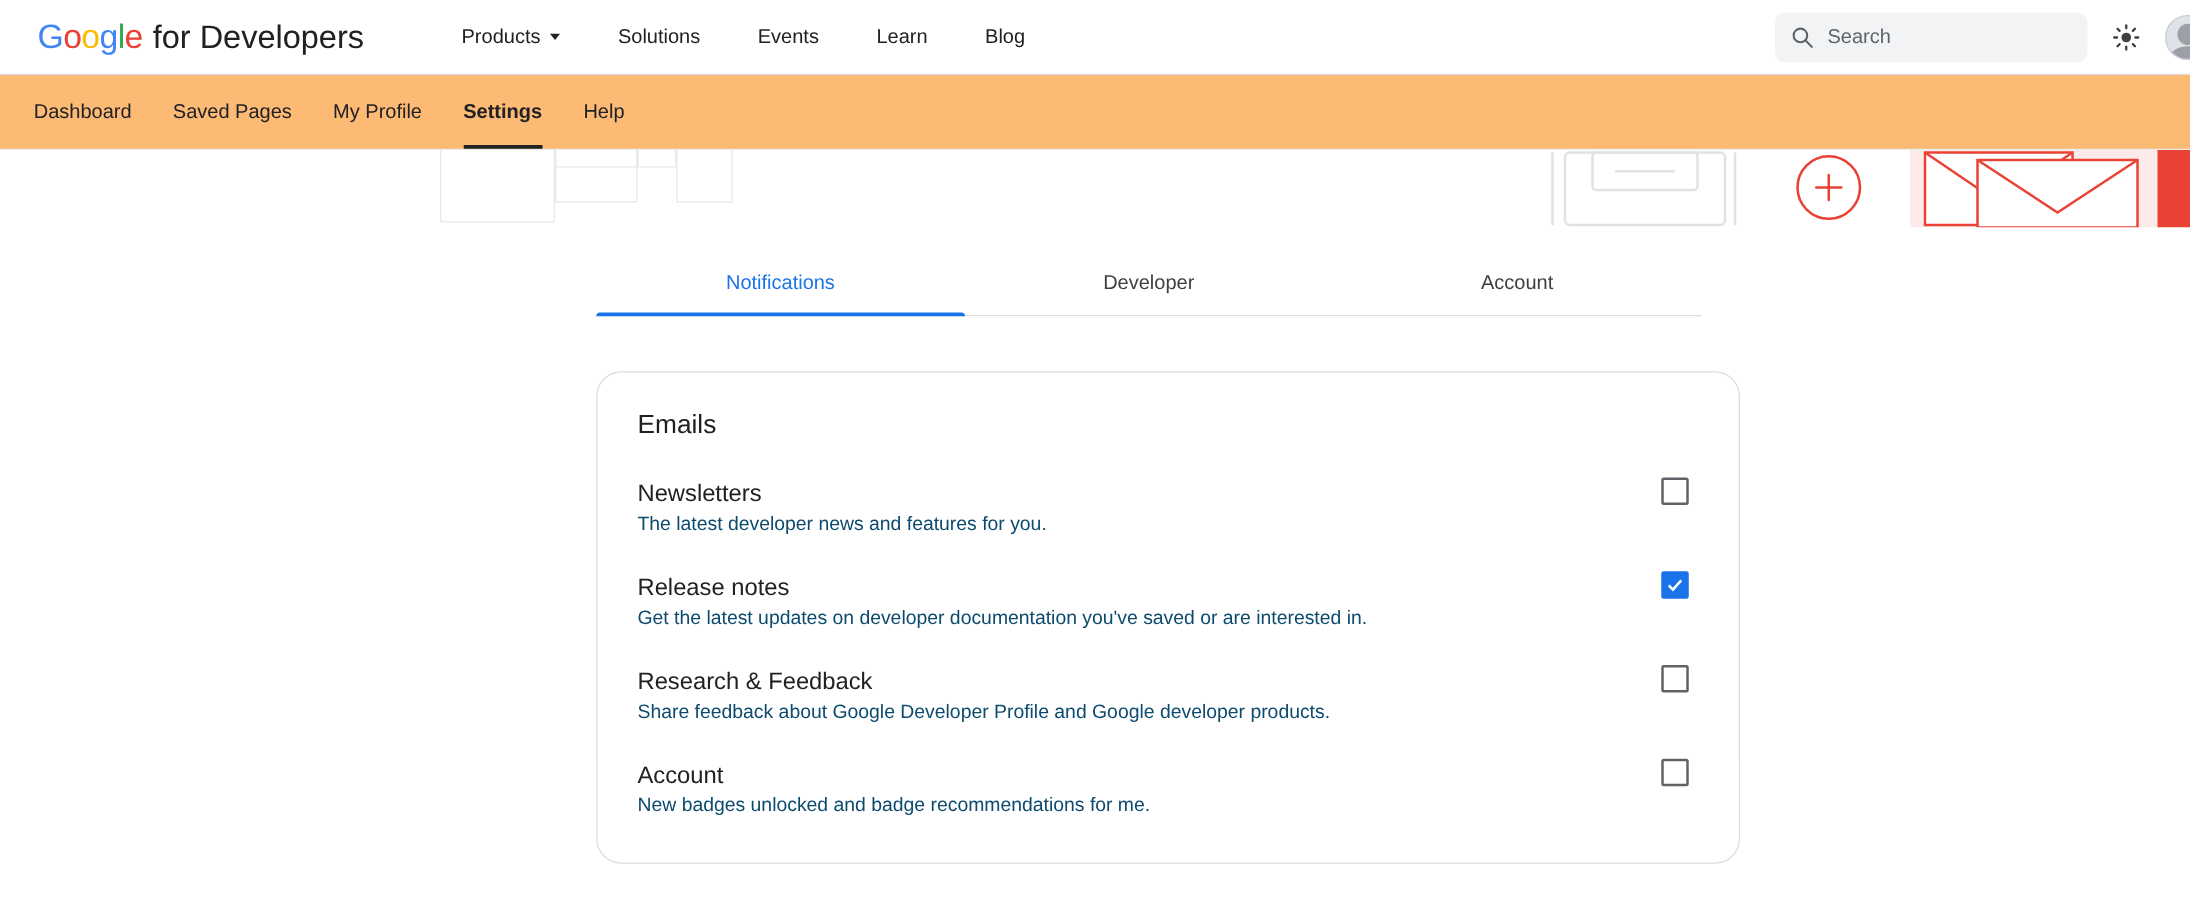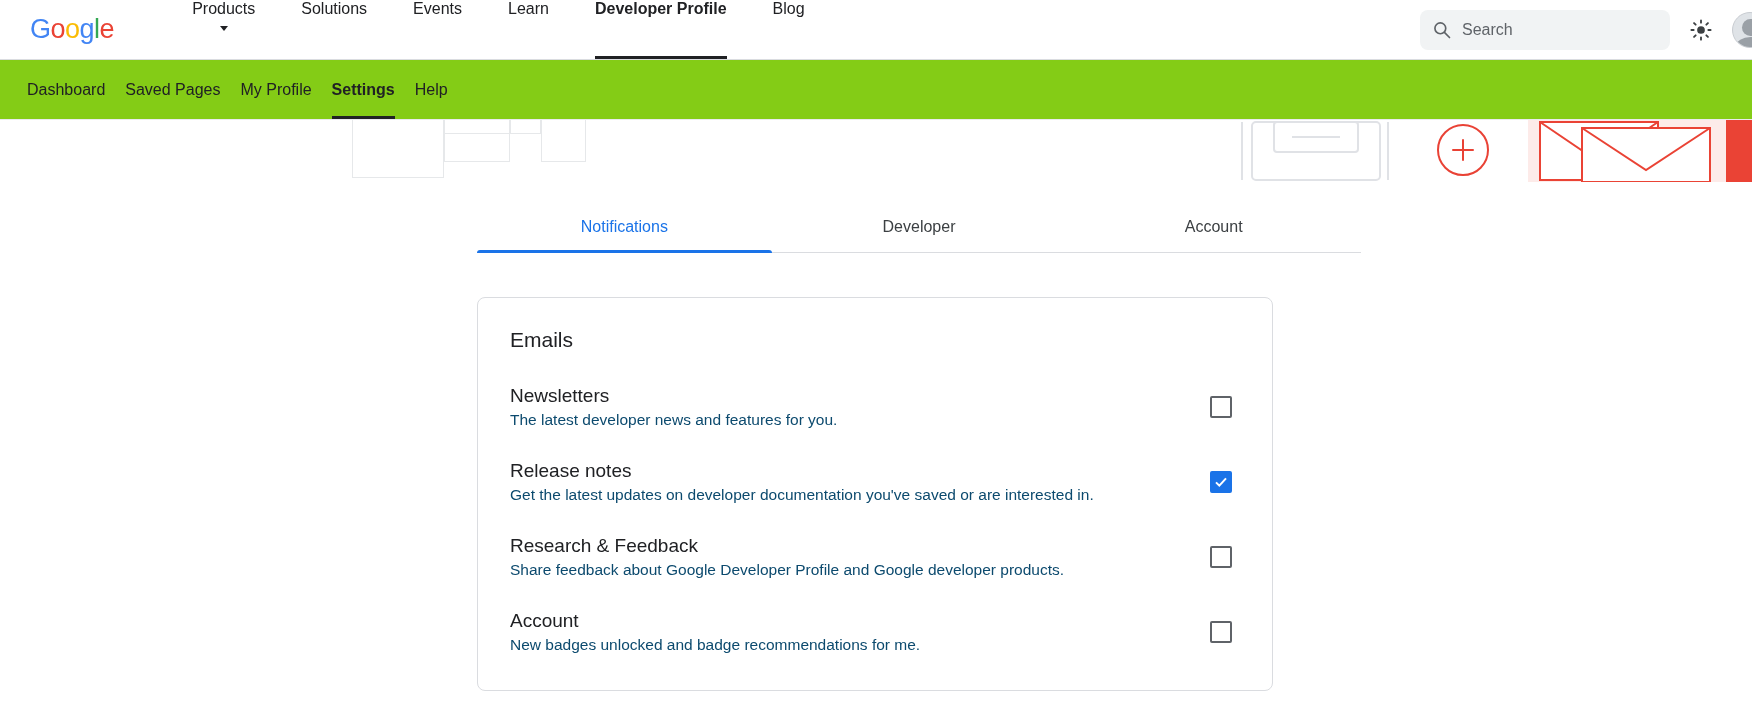--- a/index.html
+++ b/index.html
@@ -8,43 +8,43 @@
   .page { position:relative; width:1752px; height:721px; overflow:hidden; background:#fff; }
 
   
   .header { display:flex; align-items:stretch; height:60px; padding-left:30px;
             border-bottom:1px solid var(--border-gray,#dadce0); background:#fff; }
   .logo { display:flex; align-items:center; gap:8px; cursor:pointer; }
   .logo-google { font-size:27px; letter-spacing:-0.5px; font-weight:500; }
   .logo-suffix { font-size:26px; color:var(--text-dark,#202124); font-weight:400; }
   .top-nav { display:flex; align-items:stretch; gap:46px; margin-left:78px; }
   .top-nav-item { position:relative; display:flex; align-items:center; gap:8px;
-                  font-size:16px; color:var(--text-dark,#202124); cursor:pointer; white-space:nowrap;flex-direction:column; }
+                  font-size:16px; color:var(--text-dark,#202124); cursor:pointer; white-space:nowrap; }
   .top-nav-item.active { font-weight:700; }
   .top-nav-item.active::after { content:""; position:absolute; left:0; right:0; bottom:0;
                                 height:3px; background:#202124; }
   .caret { width:0; height:0; border-left:4.5px solid transparent; border-right:4.5px solid transparent;
            border-top:5px solid #202124; display:inline-block; }
   .header-right { margin-left:auto; display:flex; align-items:center; gap:20px; }
   .search-box { display:flex; align-items:center; gap:10px; width:250px; height:40px;
                 background:var(--search-bg,#f1f3f4); border-radius:8px; padding:0 12px; cursor:text; }
   .search-box input { flex:1; min-width:0; border:none; outline:none; background:transparent;
                       font-size:16px; font-family:inherit; color:#b91c1c; }
   .search-box input::placeholder { color:var(--text-gray,#5f6368); }
   .icon-btn { background:none; border:none; cursor:pointer; display:flex; align-items:center; padding:0; }
   .avatar { width:36px; height:36px; border-radius:50%; background:#dfe3e7; border:1px solid #c8ccd1;
             margin-right:-16px; flex:none; position:relative; overflow:hidden; cursor:pointer; }
   .avatar::before { content:""; position:absolute; left:9px; top:6px; width:17px; height:17px;
                     border-radius:50%; background:#9aa0a6; }
   .avatar::after  { content:""; position:absolute; left:3px; top:24px; width:29px; height:18px;
                     border-radius:50%; background:#9aa0a6; }
 
   
-  .subnav { display:flex; align-items:stretch; gap:20px; height:60px; padding-left:27px;
-            border-bottom:1px solid #e9eaee; background:#84cc16; }
+  .subnav { display:flex; align-items:stretch; gap:33px; height:60px; padding-left:27px;
+            border-bottom:1px solid #e9eaee; background:#fdba74; }
   .subnav-item { position:relative; display:flex; align-items:center; font-size:16px;
                  color:var(--text-dark,#202124); cursor:pointer; white-space:nowrap; }
   .subnav-item.active { font-weight:700; }
   .subnav-item.active::after { content:""; position:absolute; left:0; right:0; bottom:0;
                                height:3px; background:#202124; }
 
   
   .banner { position:relative; height:62px; overflow:hidden; background:#fff; }
   .sq { position:absolute; top:-2px; border:1px solid #e6e8ea; }
   .sq1 { left:352px; width:92px; height:60px; }
@@ -62,61 +62,59 @@
 
   
   .tabs { display:flex; margin:22px 0 0 477px; width:884px; border-bottom:1px solid #dadce0; }
   .tab { position:relative; flex:1; text-align:center; padding:14px 0 16px; font-size:16px;
          color:#3c4043; cursor:pointer; }
   .tab.active { color:var(--accent-blue,#1a73e8); }
   .tab.active::after { content:""; position:absolute; left:0; right:0; bottom:-1px; height:3px;
                        background:var(--accent-blue,#1a73e8); border-radius:3px 3px 0 0; }
 
   
-  .card { margin:44px 0 0 477px; width:796px; border:1px solid #dadce0; border-radius:8px;
+  .card { margin:44px 0 0 477px; width:915px; border:1px solid #dadce0; border-radius:20px;
           padding:30px 32px 34px; background:#fff; }
   .card-title { font-size:21px; font-weight:400; color:#202124; margin-bottom:30px; }
-  .row { display:flex; align-items:center; justify-content:space-between; margin-bottom:26px; }
+  .row { display:flex; align-items:flex-start; justify-content:space-between; margin-bottom:26px; }
   .row:last-child { margin-bottom:0; }
   .row-text { padding-right:30px; }
   .row-title { font-size:19px; color:#202124; line-height:27px; }
   .row-desc { font-size:15.5px; color:#0c4a6e; line-height:22px; }
   .checkbox { width:22px; height:22px; border:2px solid #5f6368; border-radius:2px; cursor:pointer;
               display:flex; align-items:center; justify-content:center; flex:none; margin-right:8px;
               background:#fff; }
   .checkbox svg { display:none; }
   .checkbox.checked { background:var(--accent-blue,#1a73e8); border-color:var(--accent-blue,#1a73e8); }
   .checkbox.checked svg { display:block; }
 </style>
 </head>
 <body>
 
 <div class="page">
 
   <header class="header">
     <div class="logo">
       <span class="logo-google"><span style="color: rgb(66, 133, 244);">G</span><span style="color: rgb(234, 67, 53);">o</span><span style="color: rgb(251, 188, 4);">o</span><span style="color: rgb(66, 133, 244);">g</span><span style="color: rgb(52, 168, 83);">l</span><span style="color: rgb(234, 67, 53);">e</span></span>
+      <span class="logo-suffix">for Developers</span>
     </div>
 
     <nav class="top-nav">
       <a class="top-nav-item">
         <span>Products</span>
         <span class="caret"></span>
       </a>
       <a class="top-nav-item">
         <span>Solutions</span>
       </a>
       <a class="top-nav-item">
         <span>Events</span>
       </a>
       <a class="top-nav-item">
         <span>Learn</span>
-      </a>
-      <a class="top-nav-item active">
-        <span>Developer Profile</span>
       </a>
       <a class="top-nav-item">
         <span>Blog</span>
       </a>
     </nav>
 
     <div class="header-right">
       <div class="search-box">
         <span style="display:flex;">
           <svg width="20" height="20" viewBox="0 0 24 24" fill="none" stroke="#5f6368" stroke-width="2" stroke-linecap="round">

